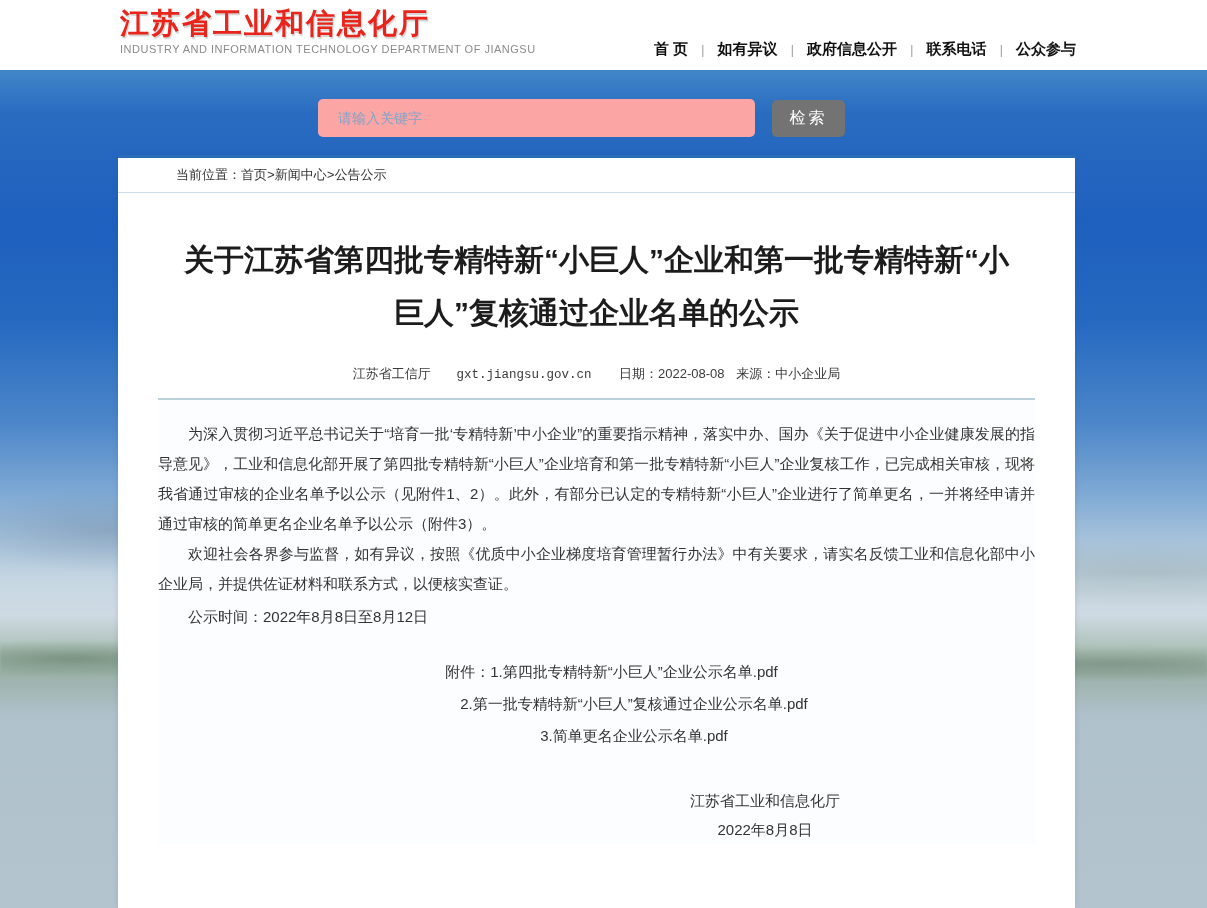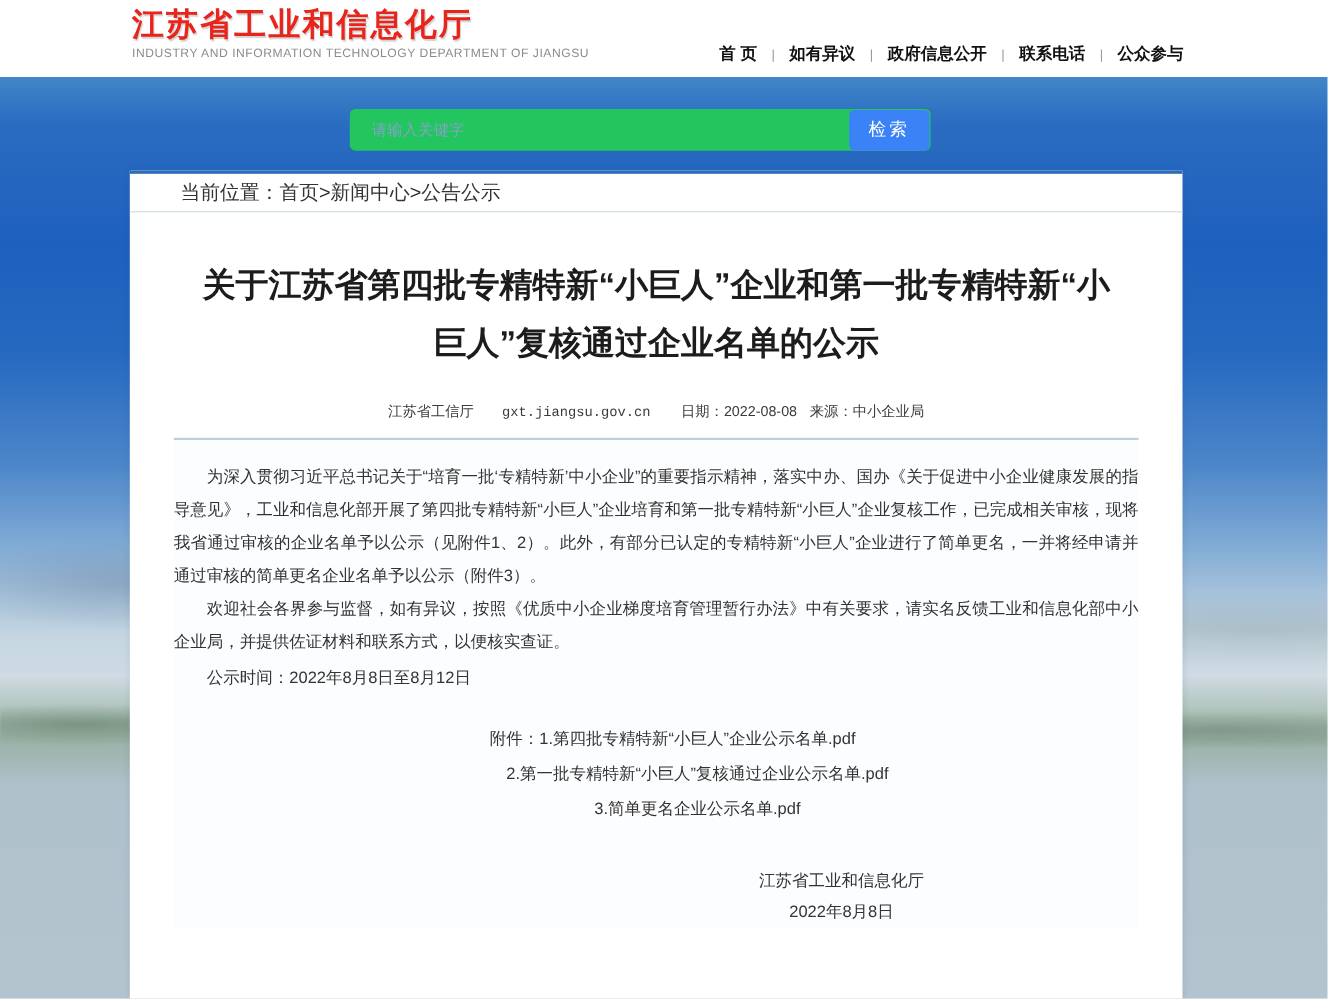--- a/index.html
+++ b/index.html
@@ -51,43 +51,44 @@
   }
   .nav {
     position:absolute; right:122px; top:40px;
     font-size:15px; font-weight:bold; color:#111; white-space:nowrap;
   }
   .nav-item { margin:0 9px; cursor:pointer; }
   .nav-sep { color:#999; font-weight:normal; font-size:12px; }
 
   
   .search-input {
-    position:absolute; left:318px; top:99px; width:528px; height:38px;
-    border:none; border-radius:5px; background:#22c55e;
+    position:absolute; left:318px; top:99px; width:437px; height:38px;
+    border:none; border-radius:5px; background:#fca5a5;
     padding:0 0 0 20px; font-size:14px; color:#333; outline:none;
     font-family:"Liberation Sans","DejaVu Sans",sans-serif; z-index:4;
   }
   .search-input::placeholder { color:#84a3c6; }
   .search-btn {
     position:absolute; left:772px; top:100px; width:73px; height:37px;
-    border:none; border-radius:5px; background:#3b82f6; color:#fff;
+    border:none; border-radius:5px; background:#737373; color:#fff;
     font-size:16px; letter-spacing:3px; cursor:pointer; z-index:4;
     font-family:"Liberation Sans","DejaVu Sans",sans-serif;
   }
 
   
   .panel {
     position:absolute; left:118px; top:155px; width:957px; bottom:0;
     background:#fff; border-top:3px solid #2b6db8; z-index:3;
     box-shadow:0 0 6px rgba(40,70,110,.15);
   }
   .breadcrumb {
-    height:35px; line-height:35px; padding-left:46px;
-    font-size:18px; color:#333; border-bottom:1px solid #cddce8;
+    height:35px; line-height:35px; padding-left:58px;
+    font-size:13px; color:#333; border-bottom:1px solid #cddce8;
     white-space:nowrap;
+    font-family:Liberation Mono, monospace;
   }
   .breadcrumb .crumb-path { cursor:pointer; }
 
   .article { padding:0 40px; }
   .title {
     margin:40px 15px 0; text-align:center;
     font-size:30px; line-height:53px; color:#1c1c1c; font-weight:600;
   }
   .meta {
     margin-top:26px; text-align:center; font-size:13px; color:#3a3a3a; white-space:nowrap;

